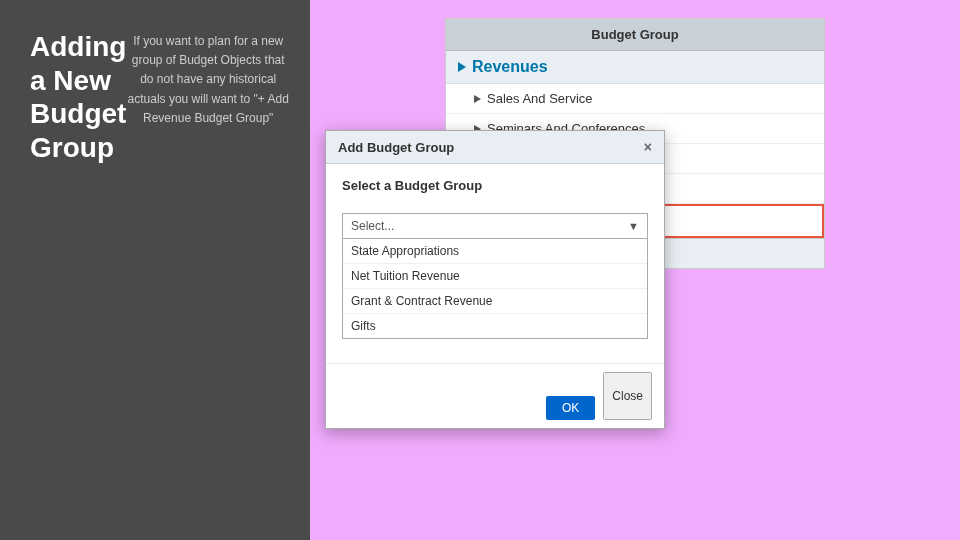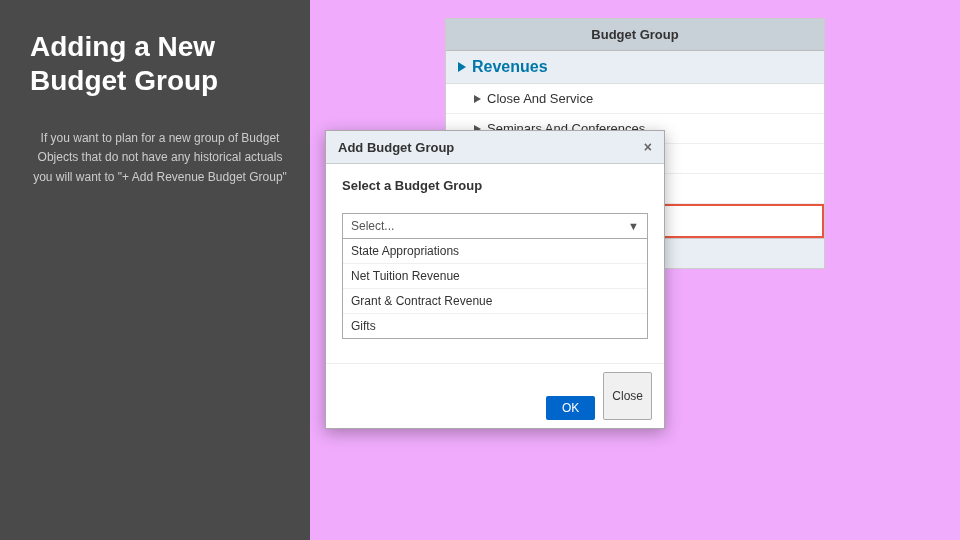--- a/index.html
+++ b/index.html
@@ -14,21 +14,21 @@
     }
 
     
     .left-panel {
       position: absolute;
       left: 0; top: 0;
       width: 310px;
       height: 540px;
       background: #4a4a4a;
       display: flex;
-      flex-direction: column;
+      flex-direction: row;
       padding: 30px 20px 20px 30px;
     }
     .left-panel .title {
       color: #fff;
       font-size: 28px;
       font-weight: bold;
       line-height: 1.2;
       margin-bottom: 30px;
     }
     .left-panel .description {
@@ -230,21 +230,21 @@
   <div class="budget-group-table">
     <div class="budget-group-header">Budget Group</div>
 
     <div class="revenue-group-row">
       <span class="triangle-right"></span>
       <span>Revenues</span>
     </div>
 
     <div class="budget-item-row">
       <span class="tri"></span>
-      <span>Close And Service</span>
+      <span>Sales And Service</span>
     </div>
     <div class="budget-item-row">
       <span class="tri"></span>
       <span>Seminars And Conferences</span>
     </div>
     <div class="budget-item-row">
       <span class="tri"></span>
       <span>Other Revenue</span>
     </div>
     <div class="budget-item-row">

